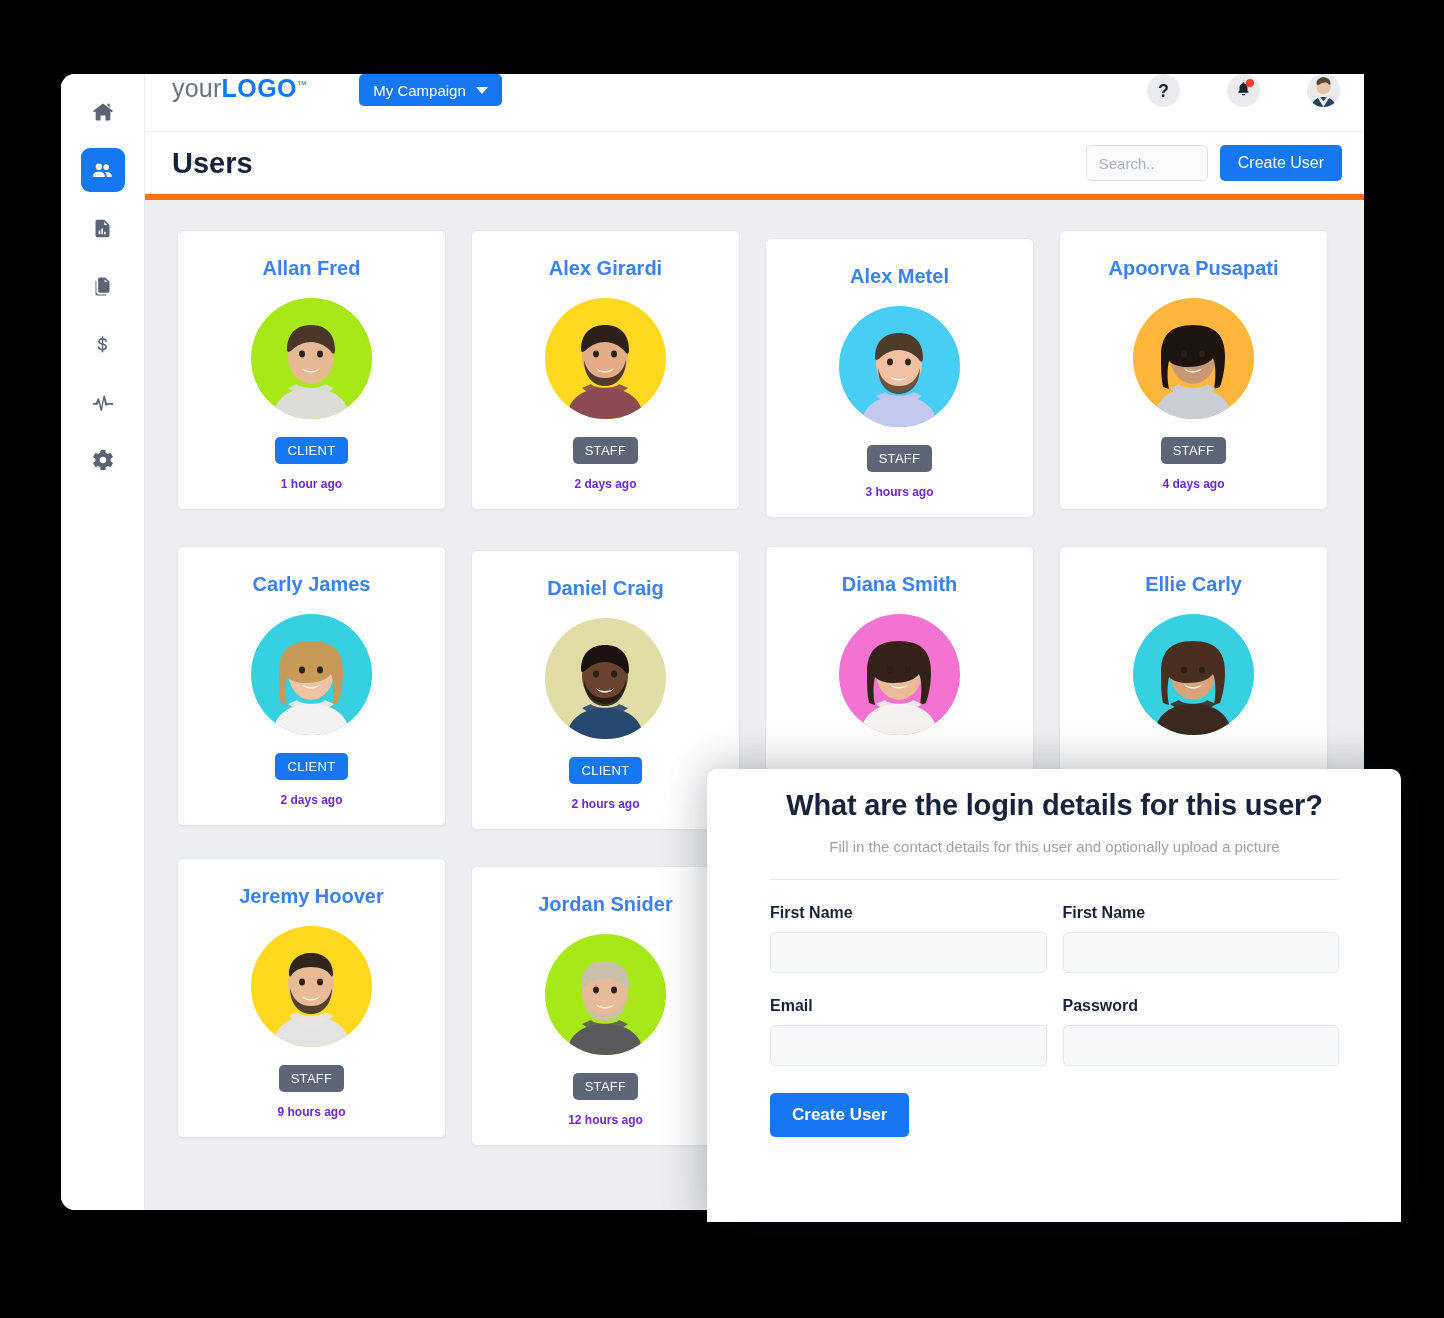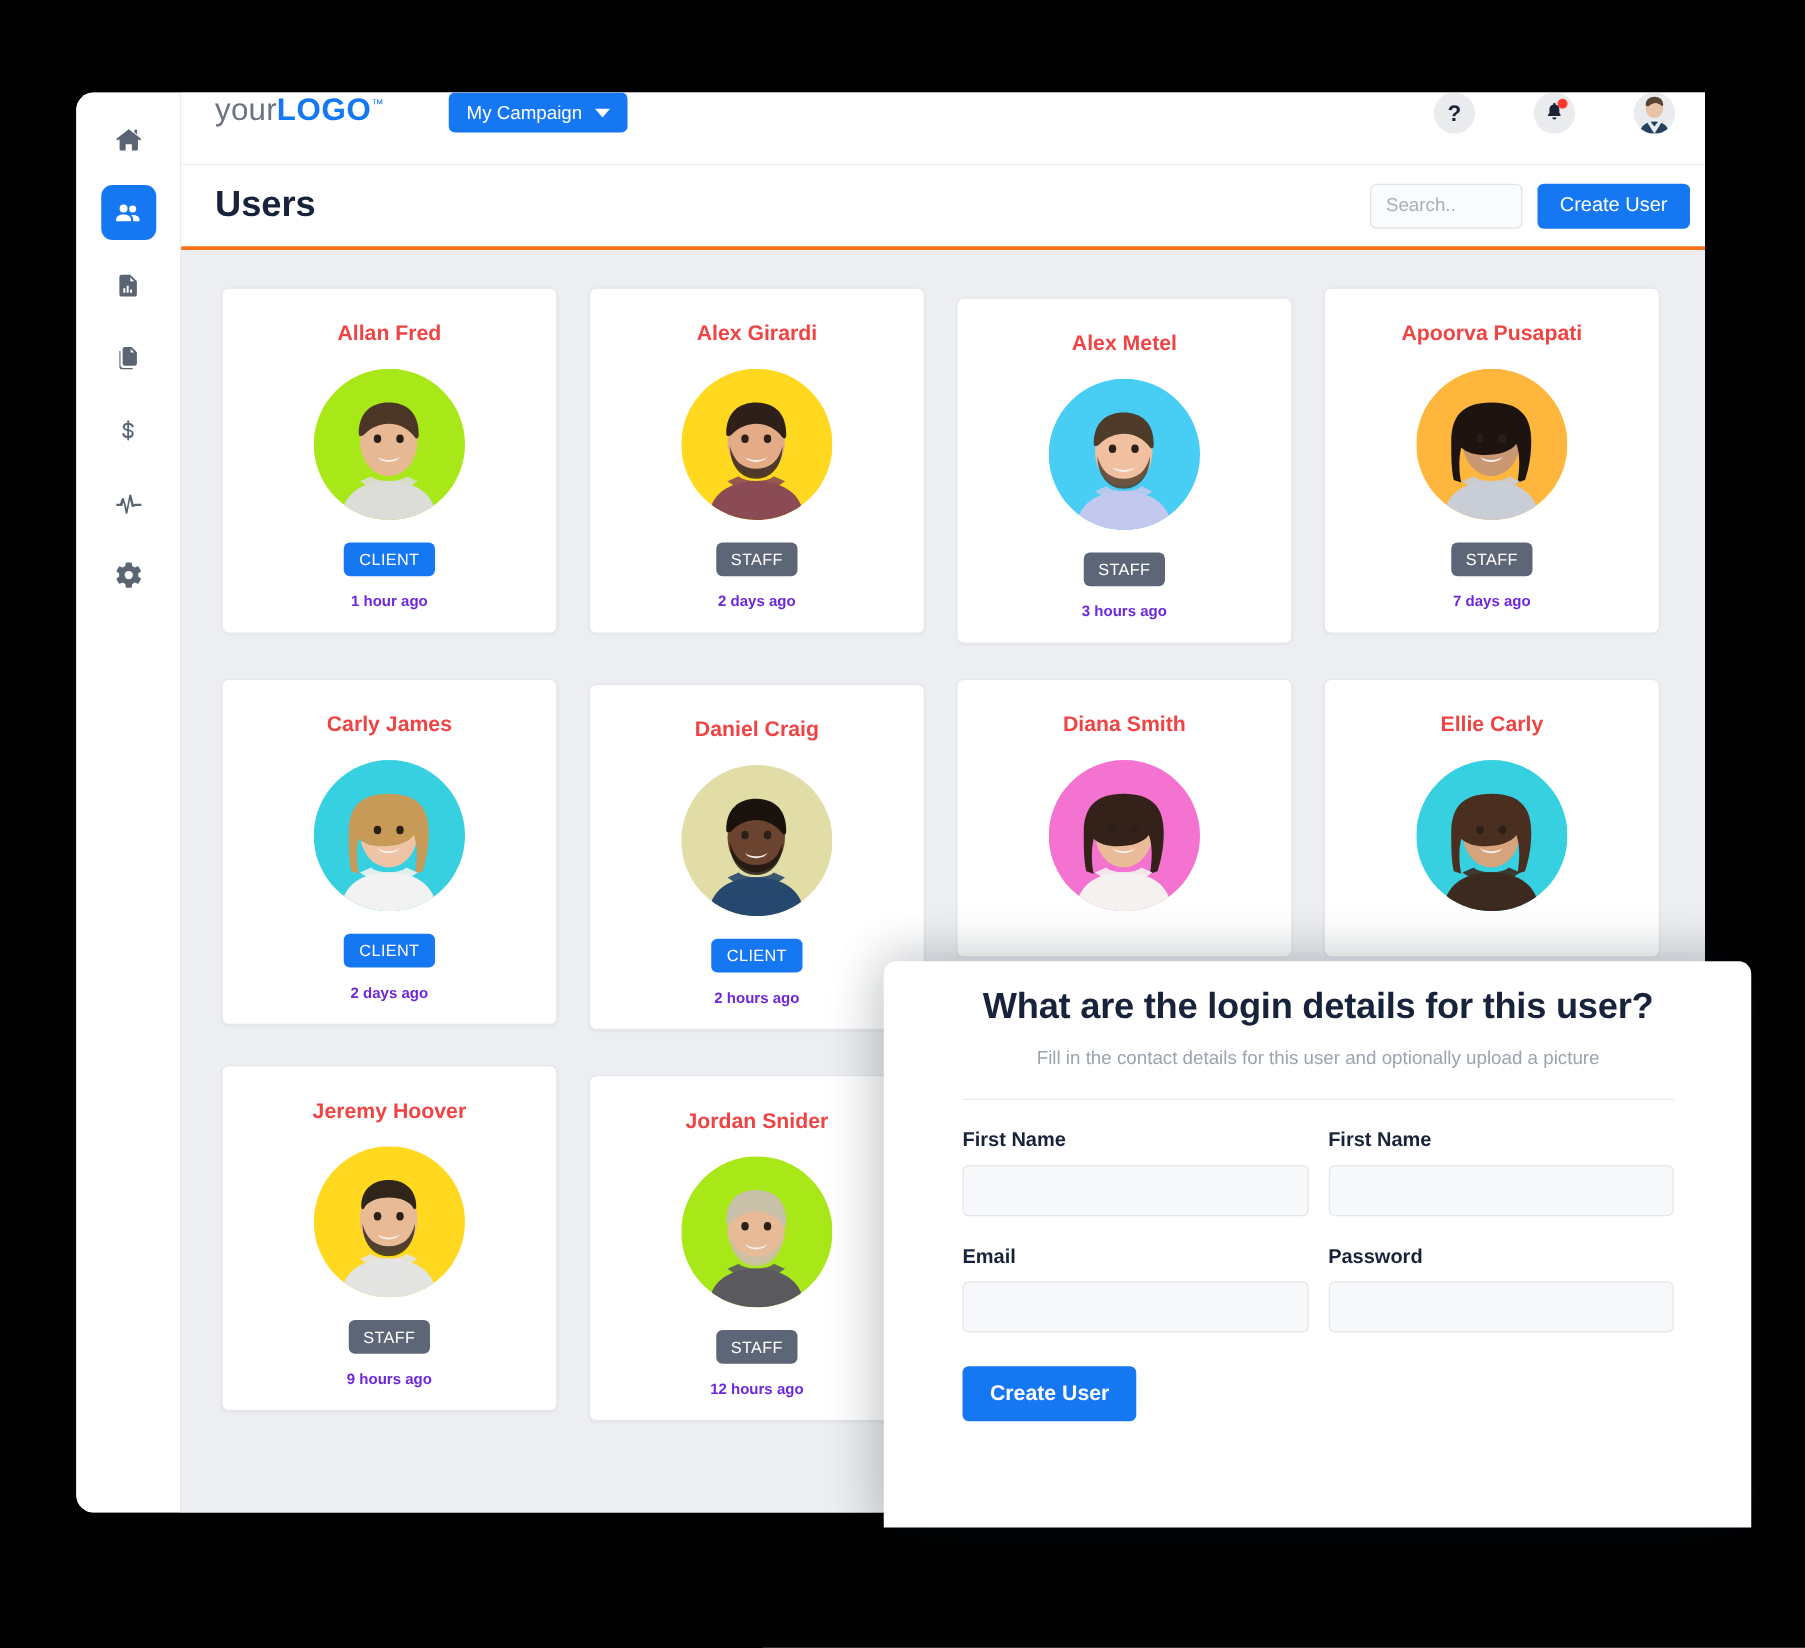--- a/index.html
+++ b/index.html
@@ -142,22 +142,22 @@
   }
   .avatar-btn svg { display:block; }
 
   
   .page-header {
     height: 68px;
     flex: 0 0 68px;
     background: #ffffff;
     display: flex;
     align-items: center;
-    padding: 0 12px 0 27px;
-    border-bottom: 3px solid #f97316;
+    padding: 0 22px 0 27px;
+    border-bottom: 6px solid #f97316;
   }
   .page-title {
     font-size: 29px;
     font-weight: 700;
     color: #17233b;
   }
   .ph-spacer { flex: 1 1 auto; }
   .search-input {
     width: 122px;
     height: 36px;
@@ -204,23 +204,23 @@
     border: 1px solid #e4e7eb;
     border-radius: 6px;
     padding: 26px 10px 18px;
     text-align: center;
     box-shadow: 0 1px 2px rgba(20,30,50,0.04);
     cursor: pointer;
   }
   .user-card.offset-1 { margin-top: 8px; }
   .user-card.offset-2 { margin-top: 4px; }
   .uc-name {
-    font-size: 17px;
+    font-size: 20px;
     font-weight: 700;
-    color: #ef4444;
+    color: #3b82f6;
     margin-bottom: 18px;
     white-space: nowrap;
   }
   .uc-avatar {
     width: 121px;
     height: 121px;
     border-radius: 50%;
     margin: 0 auto 18px;
     overflow: hidden;
     position: relative;
@@ -466,21 +466,21 @@
                 <svg viewBox="0 0 121 121">
                   <rect width="121" height="121" fill="#ffb63c"></rect>
                   <path d="M22 121c0-21 17-31 38-31s38 10 38 31z" fill="#c8cdd6"></path>
                   <ellipse cx="60" cy="58" rx="23" ry="28" fill="#c99873"></ellipse>
                   <path d="M28 58c0-20 9-31 32-31s32 11 32 31c0 12-2 22-5 31l-6 2c2-12 2-24-1-31-4 6-14 9-25 9-8 0-15-2-19-6-2 8-2 19 0 28l-6-2c-2-9-2-19-2-31z" fill="#1d1410"></path>
                   <ellipse cx="51" cy="56" rx="3" ry="3.4" fill="#2a2018"></ellipse>
                   <ellipse cx="69" cy="56" rx="3" ry="3.4" fill="#2a2018"></ellipse>
                   <path d="M51 70c3 4 15 4 18 0-2 6-16 6-18 0z" fill="#f7f2ef"></path>
                   <path d="M46 86c4 5 24 5 28 0l9 4-23 16-23-16z" fill="#c8cdd6" opacity=".9"></path>
                 </svg>
-              </div><div class="uc-badge badge-staff">STAFF</div><div class="uc-time">7 days ago</div></div>
+              </div><div class="uc-badge badge-staff">STAFF</div><div class="uc-time">4 days ago</div></div>
             <div class="user-card"><div class="uc-name">Carly James</div><div class="uc-avatar">
                 <svg viewBox="0 0 121 121">
                   <rect width="121" height="121" fill="#36d0e0"></rect>
                   <path d="M22 121c0-21 17-31 38-31s38 10 38 31z" fill="#f2f2f2"></path>
                   <ellipse cx="60" cy="58" rx="23" ry="28" fill="#eec4a4"></ellipse>
                   <path d="M28 58c0-20 9-31 32-31s32 11 32 31c0 12-2 22-5 31l-6 2c2-12 2-24-1-31-4 6-14 9-25 9-8 0-15-2-19-6-2 8-2 19 0 28l-6-2c-2-9-2-19-2-31z" fill="#c79a58"></path>
                   <ellipse cx="51" cy="56" rx="3" ry="3.4" fill="#2a2018"></ellipse>
                   <ellipse cx="69" cy="56" rx="3" ry="3.4" fill="#2a2018"></ellipse>
                   <path d="M51 70c3 4 15 4 18 0-2 6-16 6-18 0z" fill="#f7f2ef"></path>
                   <path d="M46 86c4 5 24 5 28 0l9 4-23 16-23-16z" fill="#f2f2f2" opacity=".9"></path>

